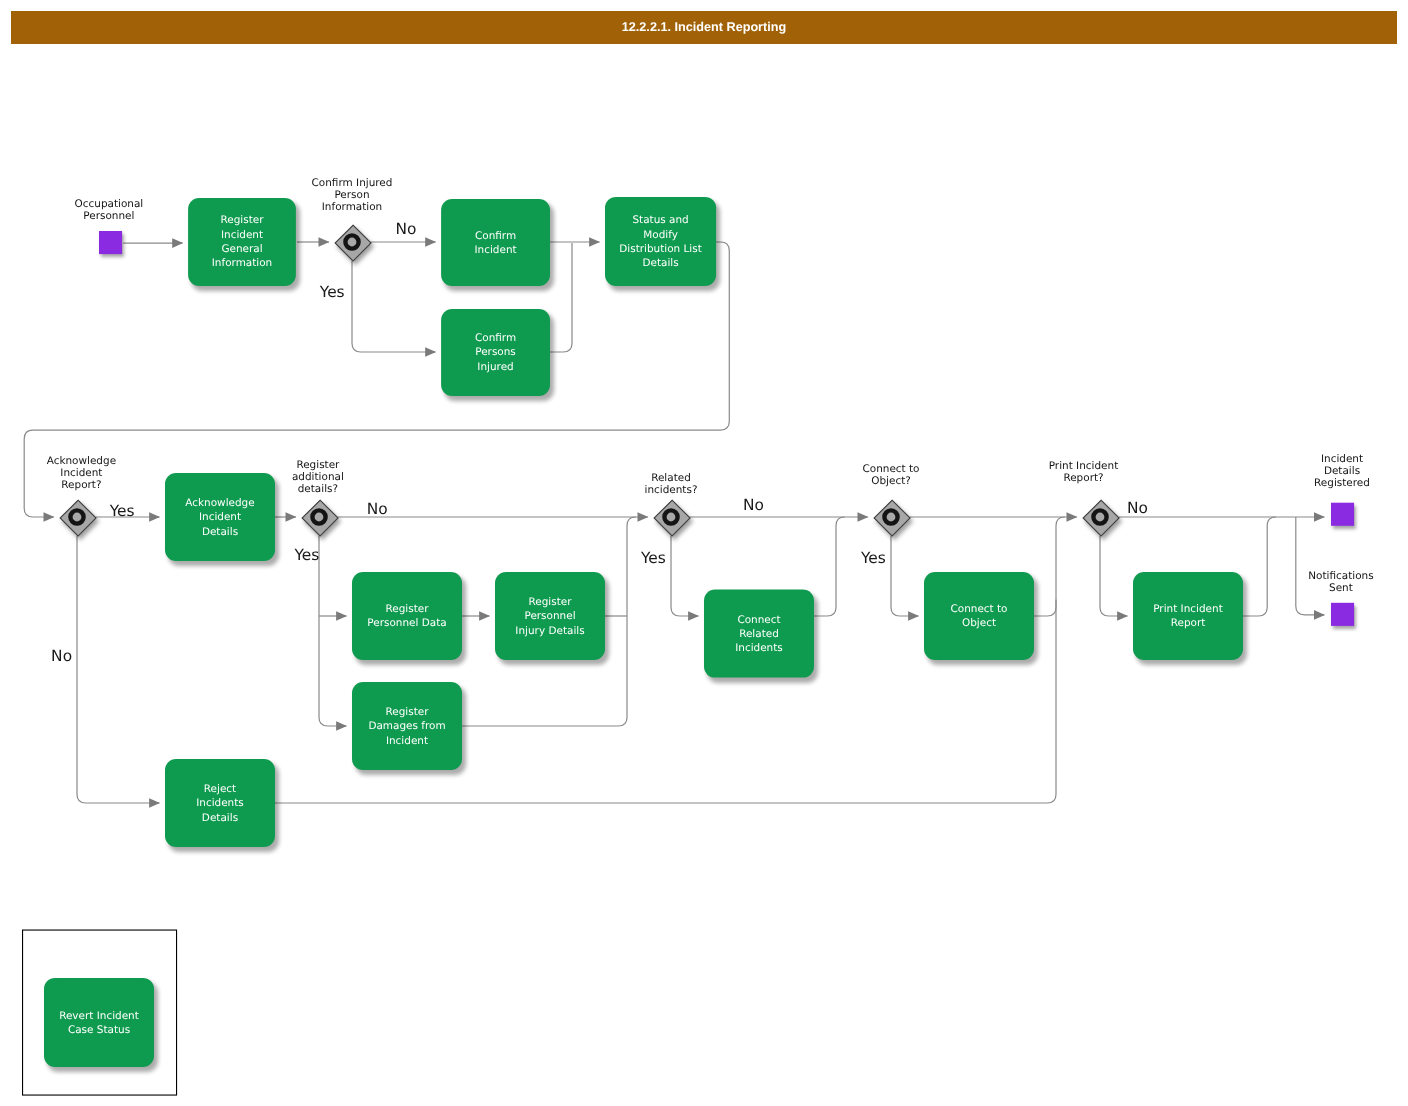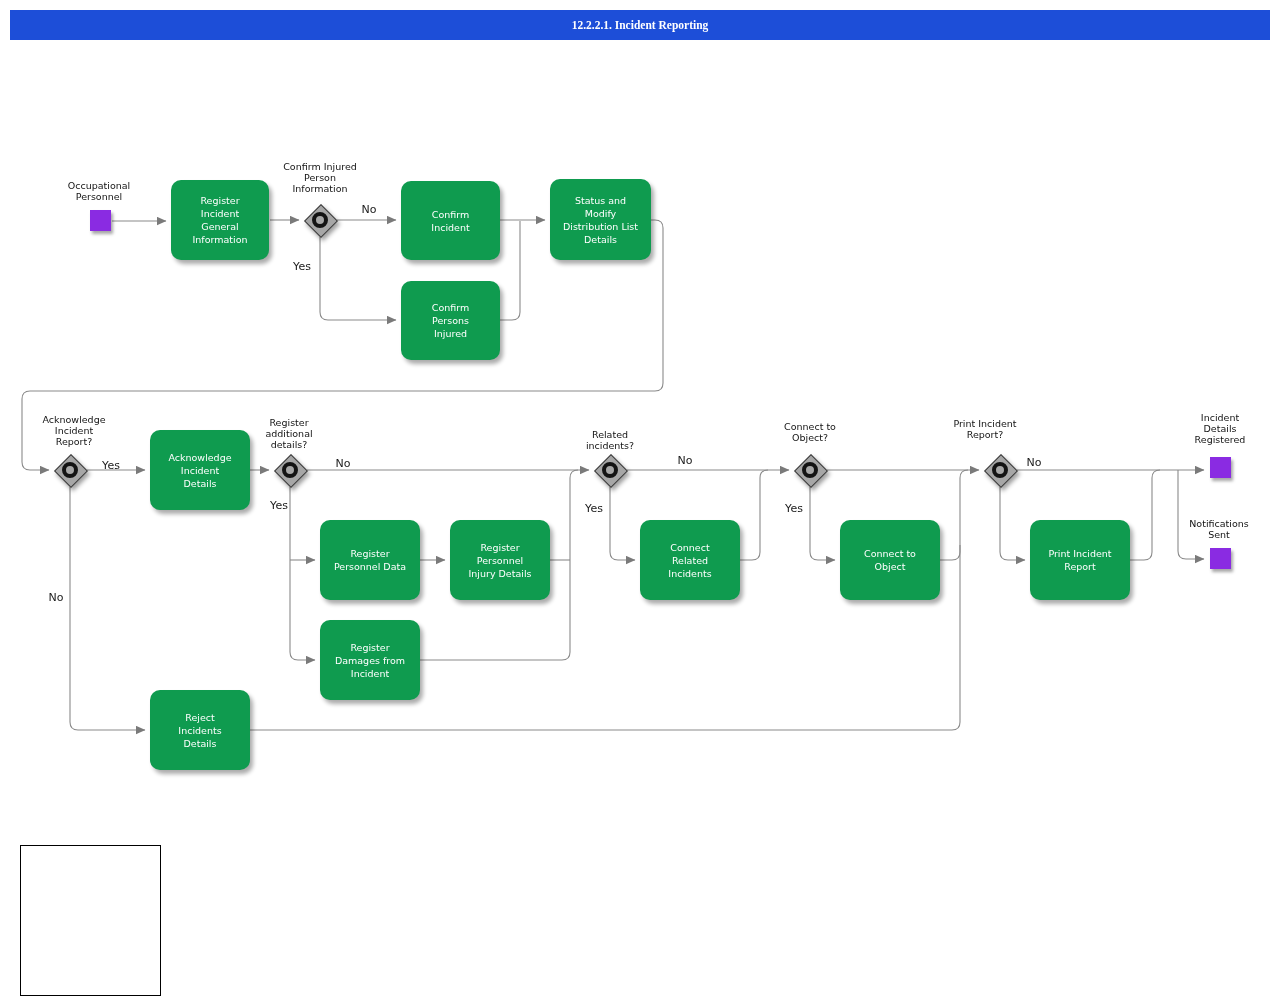--- a/index.html
+++ b/index.html
@@ -1,35 +1,35 @@
 <!DOCTYPE html>
 <html><head>
 <meta charset="utf-8">
 <style>
   html,body{margin:0;padding:0;background:#ffffff;}
   .canvas{position:relative;width:1280px;height:1005px;background:#ffffff;overflow:hidden;
           font-family:"DejaVu Sans",sans-serif;}
-  .titlebar{position:absolute;left:10px;top:10px;width:1260px;height:30px;background:#1d4ed8;
+  .titlebar{position:absolute;left:10px;top:10px;width:1260px;height:30px;background:#a16207;
             color:#ffffff;display:flex;align-items:center;justify-content:center;
-            font-family:Liberation Serif, serif;font-size:11.5px;font-weight:bold;}
+            font-family:Liberation Sans, sans-serif;font-size:11.5px;font-weight:bold;}
   svg.wires{position:absolute;left:0;top:0;pointer-events:none;}
   .activity{position:absolute;background:#0F9B4F;color:#ffffff;border-radius:10px;
             display:flex;align-items:center;justify-content:center;text-align:center;
             font-size:9.5px;line-height:13px;white-space:pre-line;
             box-shadow:3px 4px 4px rgba(0,0,0,0.33);cursor:pointer;}
   .gw{position:absolute;width:33px;height:33px;filter:drop-shadow(2.5px 3px 2px rgba(0,0,0,0.38));}
   .gw .dia{position:absolute;left:5px;top:5px;width:22px;height:22px;background:#A7A7A7;
            border:1.6px solid #3d3d3d;transform:rotate(45deg);}
   .gw .ring{position:absolute;left:8.5px;top:8.5px;width:8px;height:8px;border:4px solid #141414;
             border-radius:50%;background:transparent;}
   .event{position:absolute;width:21px;height:21px;background:#8A2BE2;
          box-shadow:2px 3px 3px rgba(0,0,0,0.35);}
   .nodelabel{position:absolute;width:160px;transform:translateX(-50%);text-align:center;
              font-size:9.5px;line-height:11px;color:#141414;white-space:pre-line;}
-  .edgelabel{position:absolute;transform:translate(-50%,-50%);font-size:11px;color:#1a1a1a;}
+  .edgelabel{position:absolute;transform:translate(-50%,-50%);font-size:14px;color:#1a1a1a;}
   .frame{position:absolute;left:20px;top:845px;width:139px;height:149px;border:1.6px solid #000;background:#fff;}
 </style>
 </head>
 <body>
 
 <div class="canvas">
 
   <div class="titlebar">
     <span>12.2.2.1. Incident Reporting</span>
   </div>
@@ -88,21 +88,21 @@
 Incident
 Details</div>
   <div class="activity" style="left:320px;top:520px;width:100px;height:80px;">Register
 Personnel Data</div>
   <div class="activity" style="left:450px;top:520px;width:100px;height:80px;">Register
 Personnel
 Injury Details</div>
   <div class="activity" style="left:320px;top:620px;width:100px;height:80px;">Register
 Damages from
 Incident</div>
-  <div class="activity" style="left:640px;top:520px;width:100px;height:80px;">Connect
+  <div class="activity" style="left:640px;top:536px;width:100px;height:80px;">Connect
 Related
 Incidents</div>
   <div class="activity" style="left:840px;top:520px;width:100px;height:80px;">Connect to
 Object</div>
   <div class="activity" style="left:1030px;top:520px;width:100px;height:80px;">Print Incident
 Report</div>
   <div class="activity" style="left:150px;top:690px;width:100px;height:80px;">Reject
 Incidents
 Details</div>
 
@@ -163,14 +163,16 @@
   <span class="edgelabel" style="left:111px;top:465px;">Yes</span>
   <span class="edgelabel" style="left:56px;top:597px;">No</span>
   <span class="edgelabel" style="left:343px;top:463px;">No</span>
   <span class="edgelabel" style="left:279px;top:505px;">Yes</span>
   <span class="edgelabel" style="left:685px;top:460px;">No</span>
   <span class="edgelabel" style="left:594px;top:508px;">Yes</span>
   <span class="edgelabel" style="left:794px;top:508px;">Yes</span>
   <span class="edgelabel" style="left:1034px;top:462px;">No</span>
 
   <div class="frame"></div>
+  <div class="activity" style="left:40px;top:889px;width:100px;height:81px;">Revert Incident
+Case Status</div>
 
 </div>
 
 </body></html>

